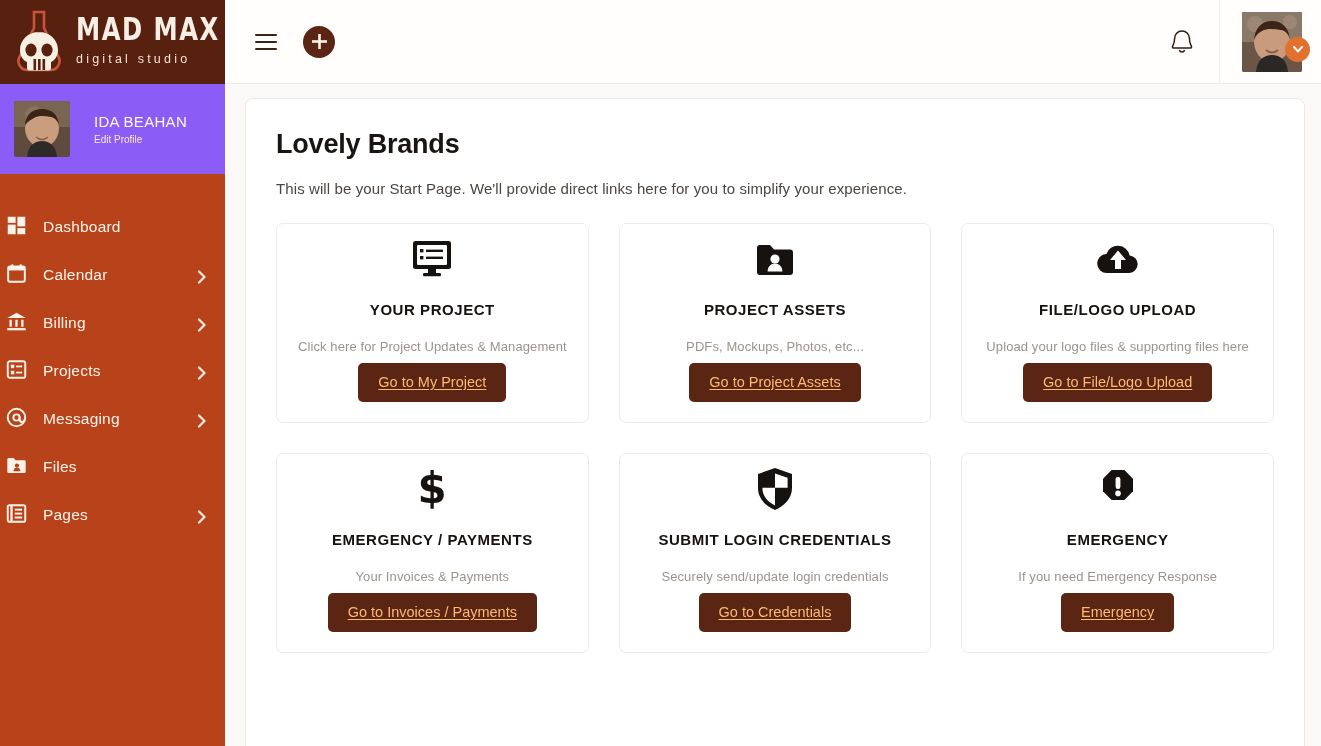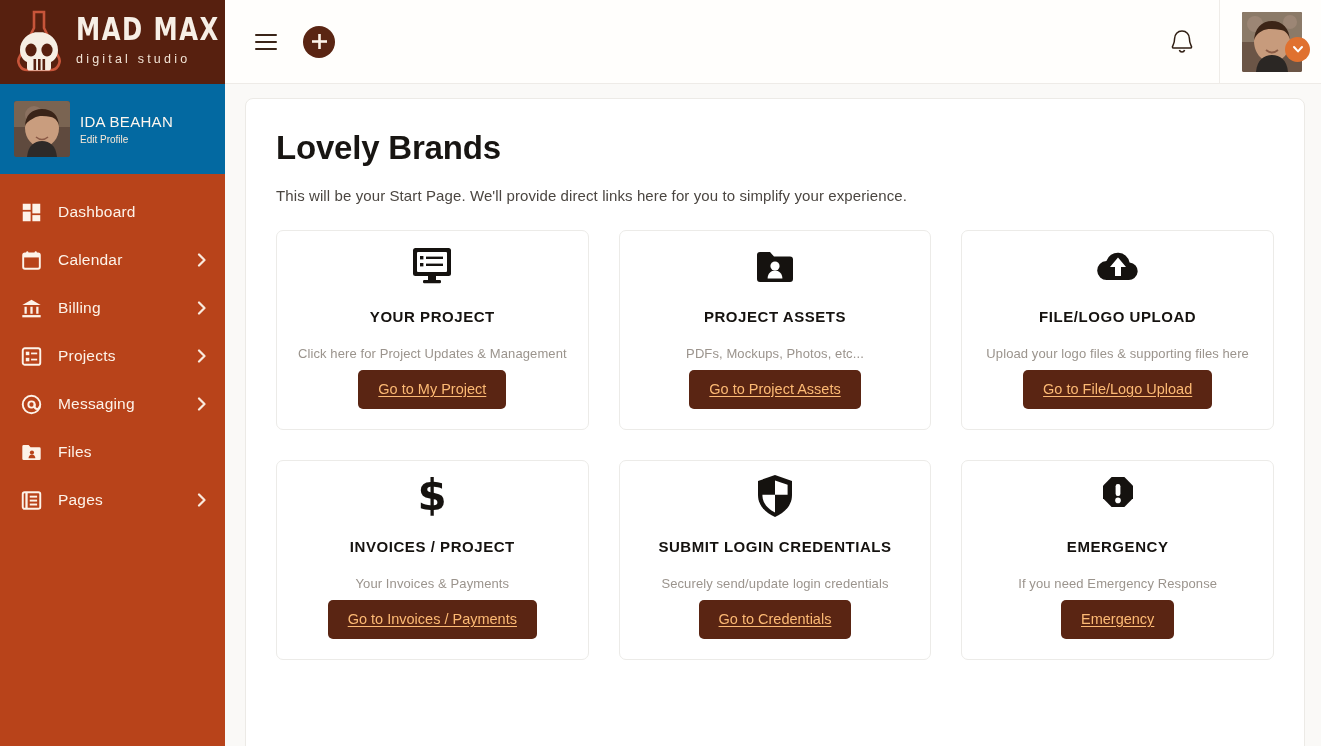--- a/index.html
+++ b/index.html
@@ -55,25 +55,25 @@
   }
   .logo-sub {
     font-size: 12.5px;
     color: #f2e4d6;
     letter-spacing: 3.2px;
     margin-top: 9px;
     font-weight: 400;
   }
 
   .profile-block {
-    background: #0369a1;
+    background: #8b5cf6;
     height: 90px;
     display: flex;
     align-items: center;
-    gap: 10px;
+    gap: 24px;
     padding: 0 14px;
   }
   .avatar-sm {
     width: 56px; height: 56px;
     border-radius: 3px;
     overflow: hidden;
     flex: 0 0 56px;
     background: #6a4a3a;
   }
   .profile-meta { display: flex; flex-direction: column; gap: 4px; }
@@ -85,23 +85,23 @@
   }
   .profile-link {
     font-size: 10px;
     color: #fae9d7;
     font-weight: 400;
   }
 
   .nav { padding-top: 14px; }
   .nav-item {
     display: flex;
-    align-items: center;
+    align-items: flex-end;
     height: 48px;
-    padding: 0 18px 0 20px;
+    padding: 0 18px 0 5px;
     gap: 16px;
     cursor: pointer;
     color: #fdf3e9;
   }
   .nav-icon {
     width: 22px; height: 22px;
     flex: 0 0 22px;
     display: flex; align-items: center; justify-content: center;
   }
   .nav-icon svg { width: 21px; height: 21px; display: block; }
@@ -198,21 +198,21 @@
 
   .panel {
     background: #ffffff;
     border: 1px solid #eceae6;
     border-radius: 8px;
     padding: 30px 30px 34px 30px;
     min-height: 700px;
   }
 
   .page-title {
-    font-size: 33px;
+    font-size: 27px;
     font-weight: 700;
     color: #181512;
     letter-spacing: -.2px;
     margin-bottom: 20px;
   }
   .page-sub {
     font-size: 15px;
     color: #4b4641;
     margin-bottom: 26px;
     letter-spacing: .1px;
@@ -529,21 +529,21 @@
             <div class="card-desc">Upload your logo files &amp; supporting files here</div>
             <button class="card-btn">Go to File/Logo Upload</button>
           </div>
 
           <div class="card">
             <div class="card-icon">
               <svg width="30" height="46" viewBox="0 0 30 46">
                 <text x="15" y="37" font-family="DejaVu Sans, sans-serif" font-size="42" font-weight="700" fill="#15120f" text-anchor="middle">$</text>
               </svg>
             </div>
-            <div class="card-title">INVOICES / PROJECT</div>
+            <div class="card-title">EMERGENCY / PAYMENTS</div>
             <div class="card-desc">Your Invoices &amp; Payments</div>
             <button class="card-btn">Go to Invoices / Payments</button>
           </div>
 
           <div class="card">
             <div class="card-icon">
               <svg width="38" height="46" viewBox="0 0 38 46">
                 <path d="M19 2 L36 8 v14 c0 11 -8.4 18.4 -17 22 c-8.6 -3.6 -17 -11 -17 -22 V8 z" fill="#15120f"></path>
                 <path d="M19 7.5 L31.6 11.8 v10 H19 z" fill="#ffffff"></path>
                 <path d="M6.4 21.8 H19 v17.6 c-7 -3.2 -12.6 -9 -12.6 -17.6 z" fill="#ffffff"></path>

